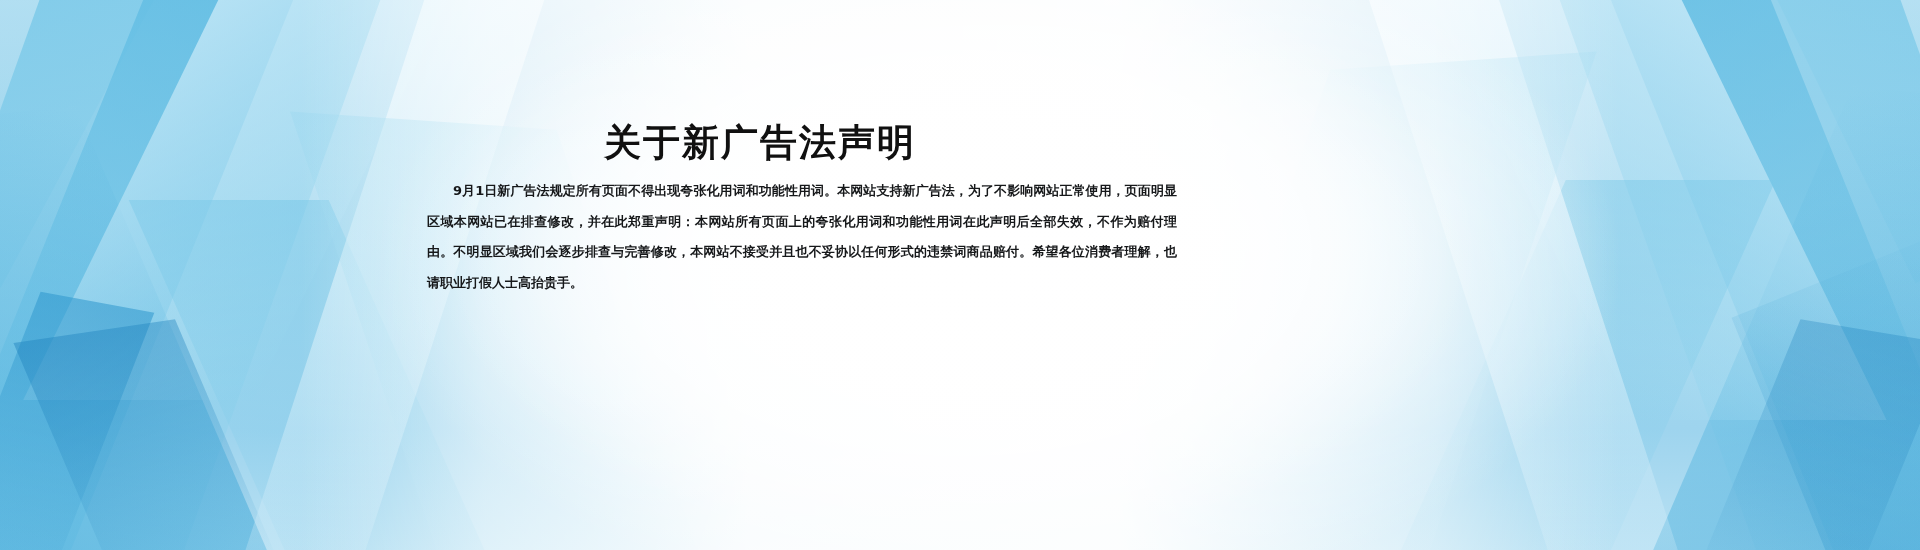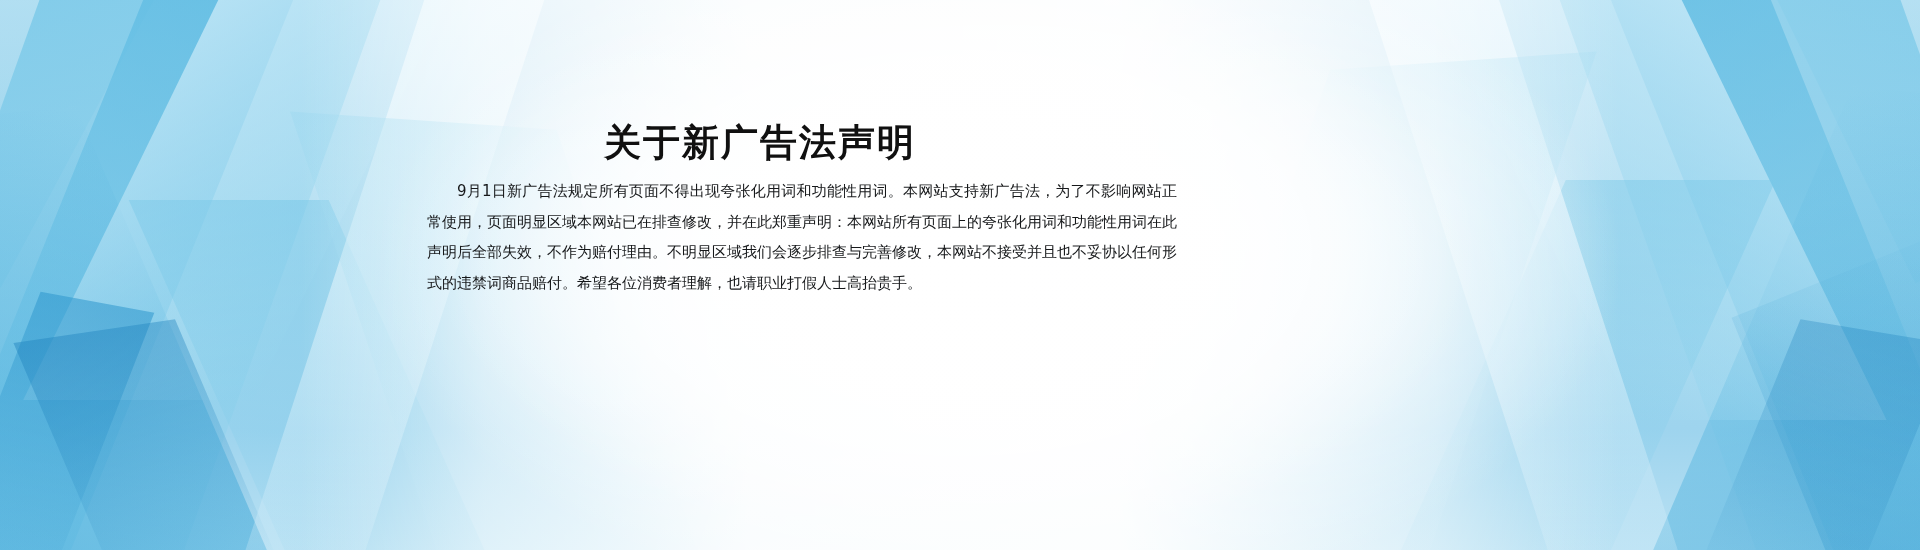--- a/index.html
+++ b/index.html
@@ -104,23 +104,24 @@
   }
   #title{
     position:absolute;top:93px;left:0;width:1520px;
     text-align:center;
     font-size:37px;font-weight:bold;color:#101010;
     letter-spacing:2px;
     font-family:"DejaVu Sans","Liberation Sans",sans-serif;
   }
   #body-copy{
     position:absolute;left:427px;top:176px;width:750px;
-    font-size:15px;line-height:30.5px;color:#16181a;
+    font-size:13px;line-height:30.5px;color:#16181a;
     text-align:justify;text-justify:inter-ideograph;
     font-family:"DejaVu Sans","Liberation Sans",sans-serif;
+    font-weight:bold;
   }
   #body-copy p{margin:0;}
   #body-copy p.indent{text-indent:2em;}
 </style>
 </head>
 <body>
 
 <div id="stage">
 
   <div id="bg-base"></div>

